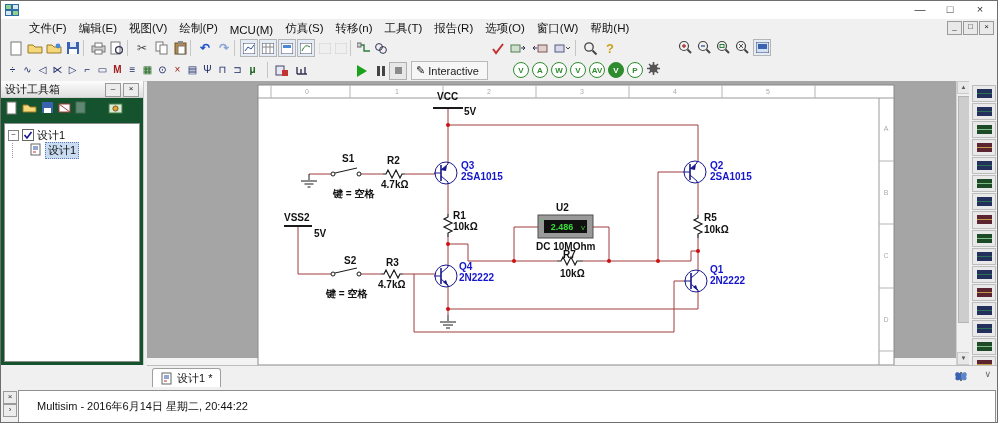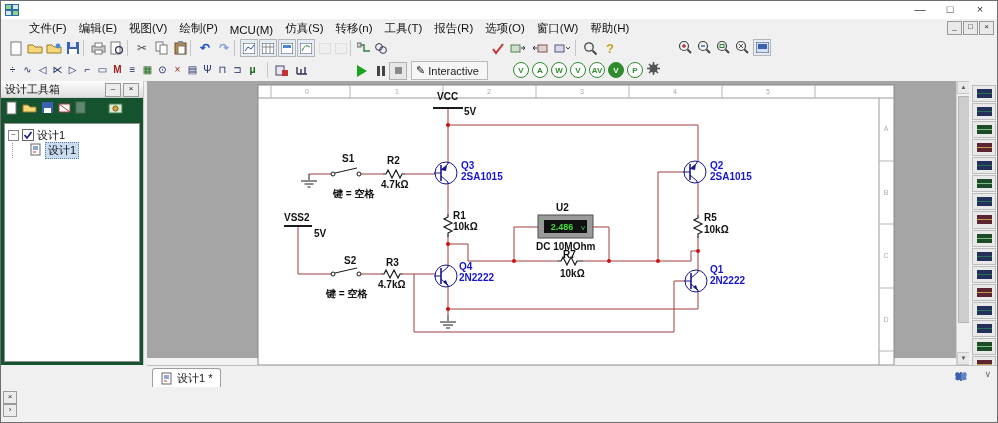--- a/index.html
+++ b/index.html
@@ -665,15 +665,18 @@
           <path d="M8 4 C3 0 1 4 3 7 C1 9 4 12 8 9 Z" fill="#3a62b0"></path>
           <path d="M8 4 C13 0 15 4 13 7 C15 9 12 12 8 9 Z" fill="#5b86c9"></path>
         </svg>
     </span>
     <span class="tab-chevron">∨</span>
   </div>
 
   <div class="bottom-pane">
     <span class="pane-btn" style="top:4px">×</span>
     <span class="pane-btn" style="top:17px">›</span>
+    <div class="result-box">
+      <span class="result-text">Multisim  -  2016年6月14日 星期二, 20:44:22</span>
+    </div>
   </div>
 
 </div>
 
 </body></html>

